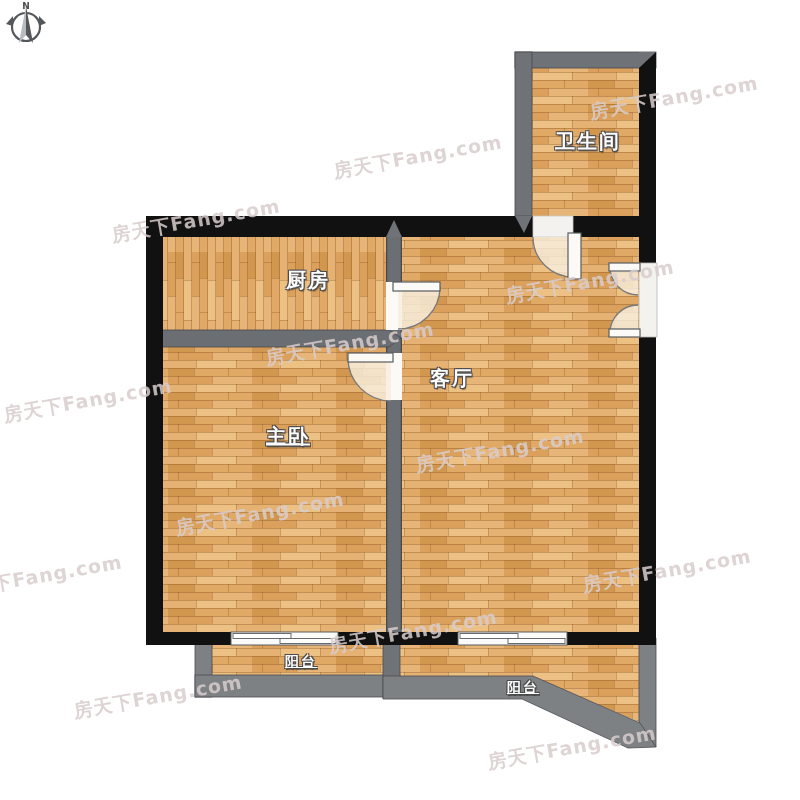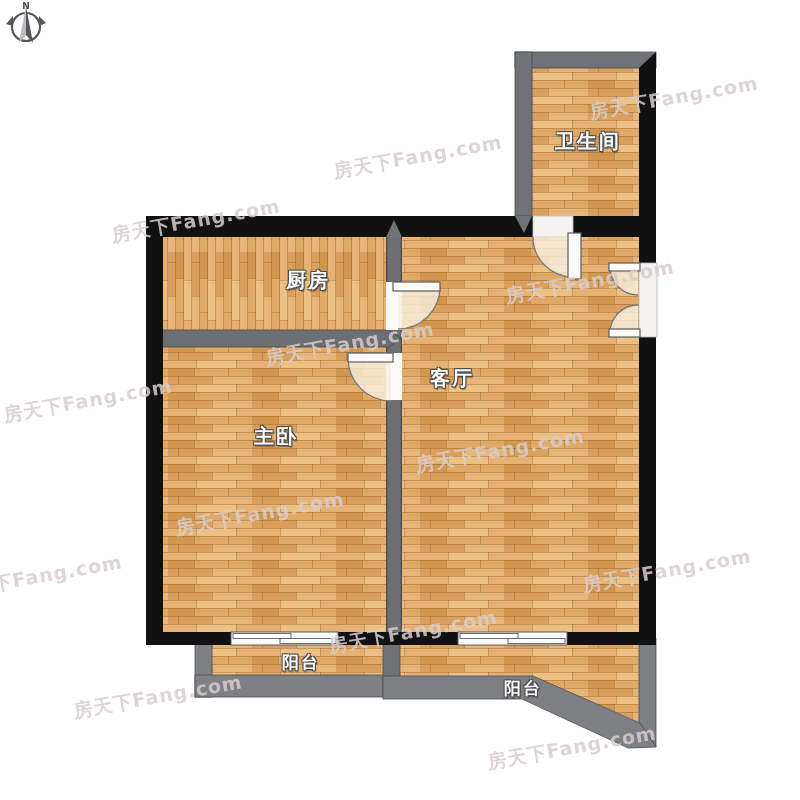--- a/index.html
+++ b/index.html
@@ -8,21 +8,21 @@
     font-family:"DejaVu Sans","Liberation Sans",sans-serif;
   }
   .plan svg{position:absolute;left:0;top:0;}
   .room-label{
     position:absolute;transform:translate(-50%,-50%);
     font-weight:700;font-size:20px;color:#fcfcfc;letter-spacing:2px;white-space:nowrap;
     text-shadow:-1px -1px 0 #4c4c4c,1px -1px 0 #4c4c4c,-1px 1px 0 #4c4c4c,
                  1px 1px 0 #4c4c4c,1px 2px 1px rgba(50,50,50,.55);
     z-index:3;
   }
-  .room-label.small{font-size:17px;}
+  .room-label.small{font-size:14px;text-decoration:underline;}
   .wm{
     position:absolute;transform:translate(-50%,-50%) rotate(-10deg);
     font-weight:700;font-size:19px;letter-spacing:1px;white-space:nowrap;
     color:rgba(216,205,205,0.85);z-index:2;
   }
 </style>
 </head>
 <body>
 
 <div class="plan">
@@ -130,21 +130,21 @@
       <polygon points="46,23 39,16 39,26" fill="#55585b"></polygon>
       <polygon points="26,6 19,43 26,35" fill="#b9bcbe"></polygon>
       <polygon points="26,6 33,43 26,35" fill="#55585b"></polygon>
       <text x="26" y="9" text-anchor="middle" font-size="9" font-weight="bold" fill="#4c4e50">N</text>
     </g>
   </svg>
 
   <span class="room-label" style="left:588px;top:141px;font-family:Liberation Mono, monospace;">卫生间</span>
   <span class="room-label" style="left:260px;top:280px;margin-left:48px;">厨房</span>
   <span class="room-label" style="left:406px;top:378px;margin-left:46px;">客厅</span>
-  <span class="room-label" style="left:276px;top:436px;">主卧</span>
+  <span class="room-label" style="left:288px;top:436px;text-decoration:underline;">主卧</span>
   <span class="room-label small" style="left:301px;top:662px;">阳台</span>
   <span class="room-label small" style="left:523px;top:688px;">阳台</span>
 
   <span class="wm" style="left:196px;top:221px;">房天下Fang.com</span>
   <span class="wm" style="left:418px;top:157px;">房天下Fang.com</span>
   <span class="wm" style="left:674px;top:98px;">房天下Fang.com</span>
   <span class="wm" style="left:590px;top:282px;">房天下Fang.com</span>
   <span class="wm" style="left:350px;top:344px;">房天下Fang.com</span>
   <span class="wm" style="left:88px;top:401px;">房天下Fang.com</span>
   <span class="wm" style="left:500px;top:451px;">房天下Fang.com</span>

